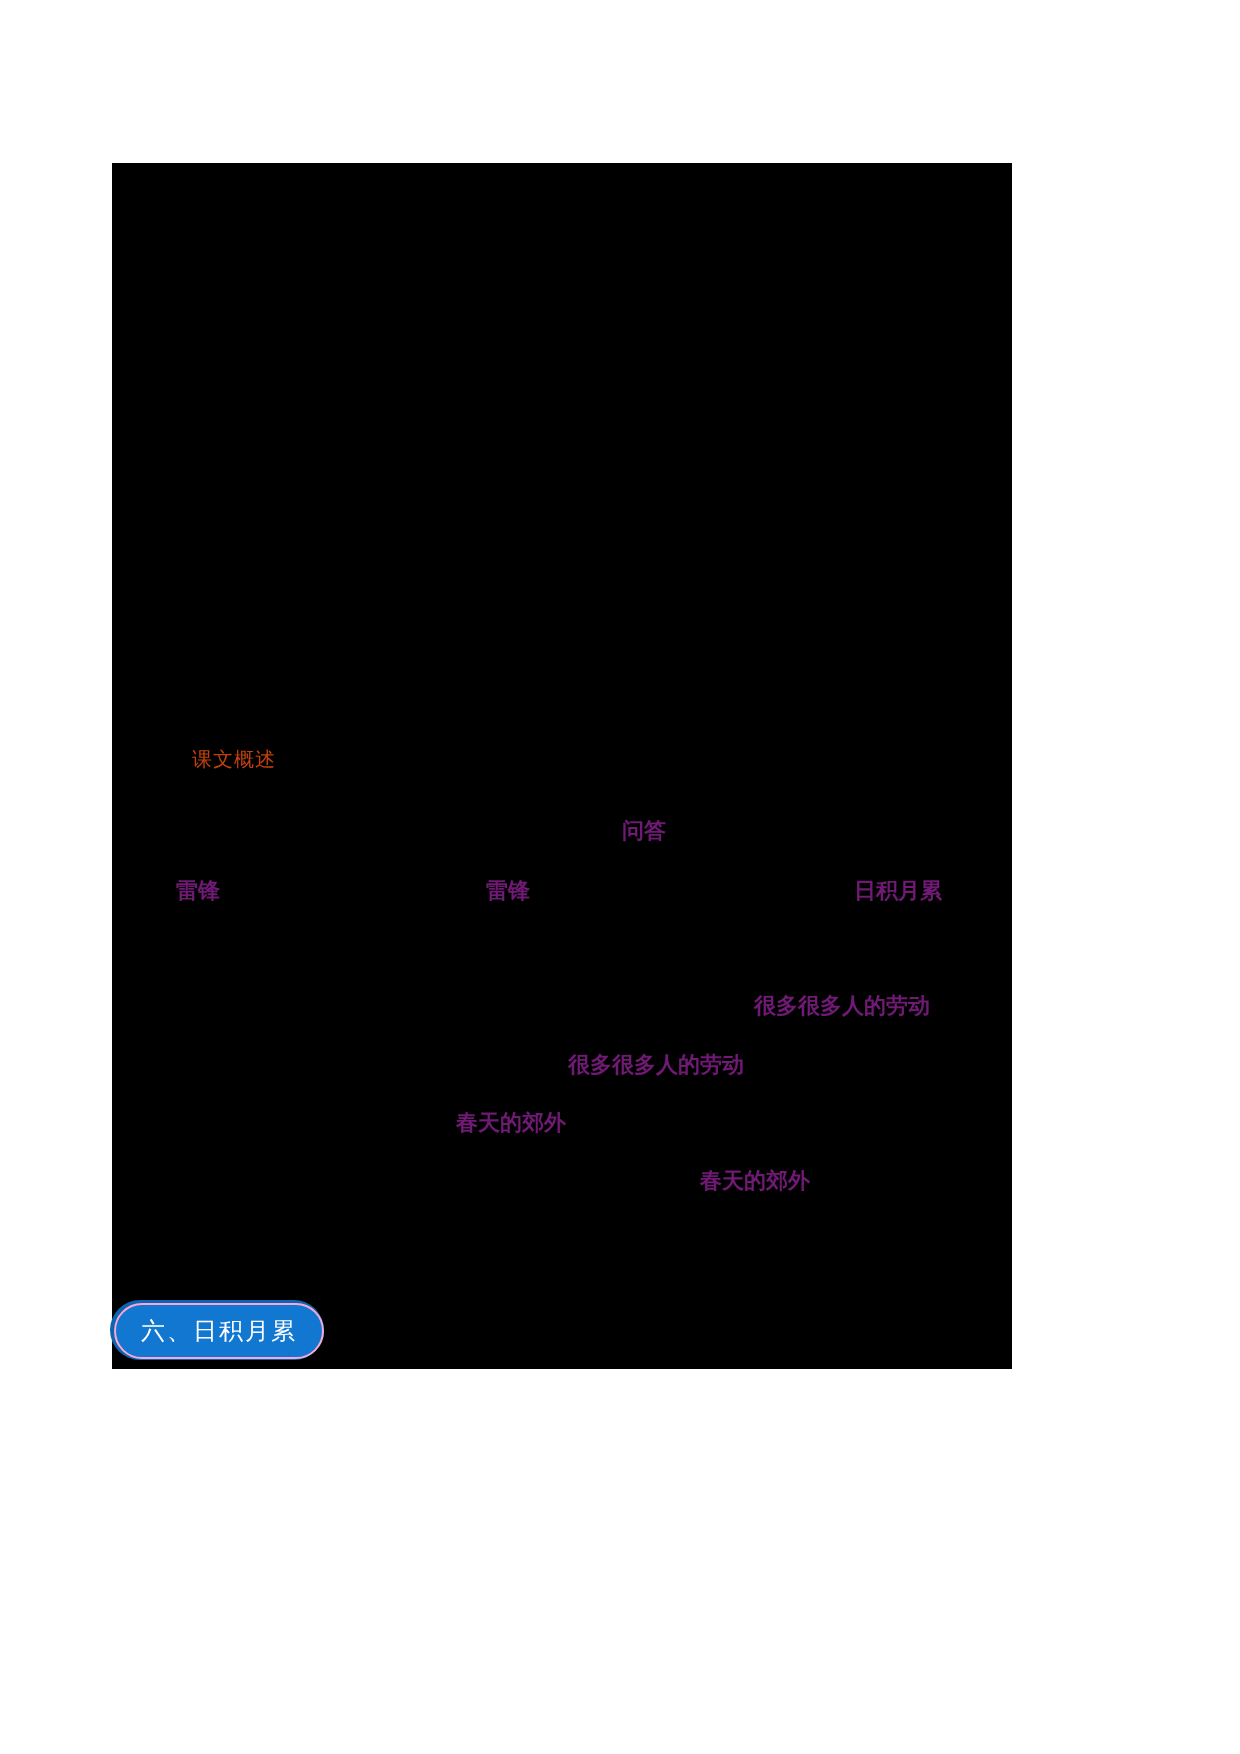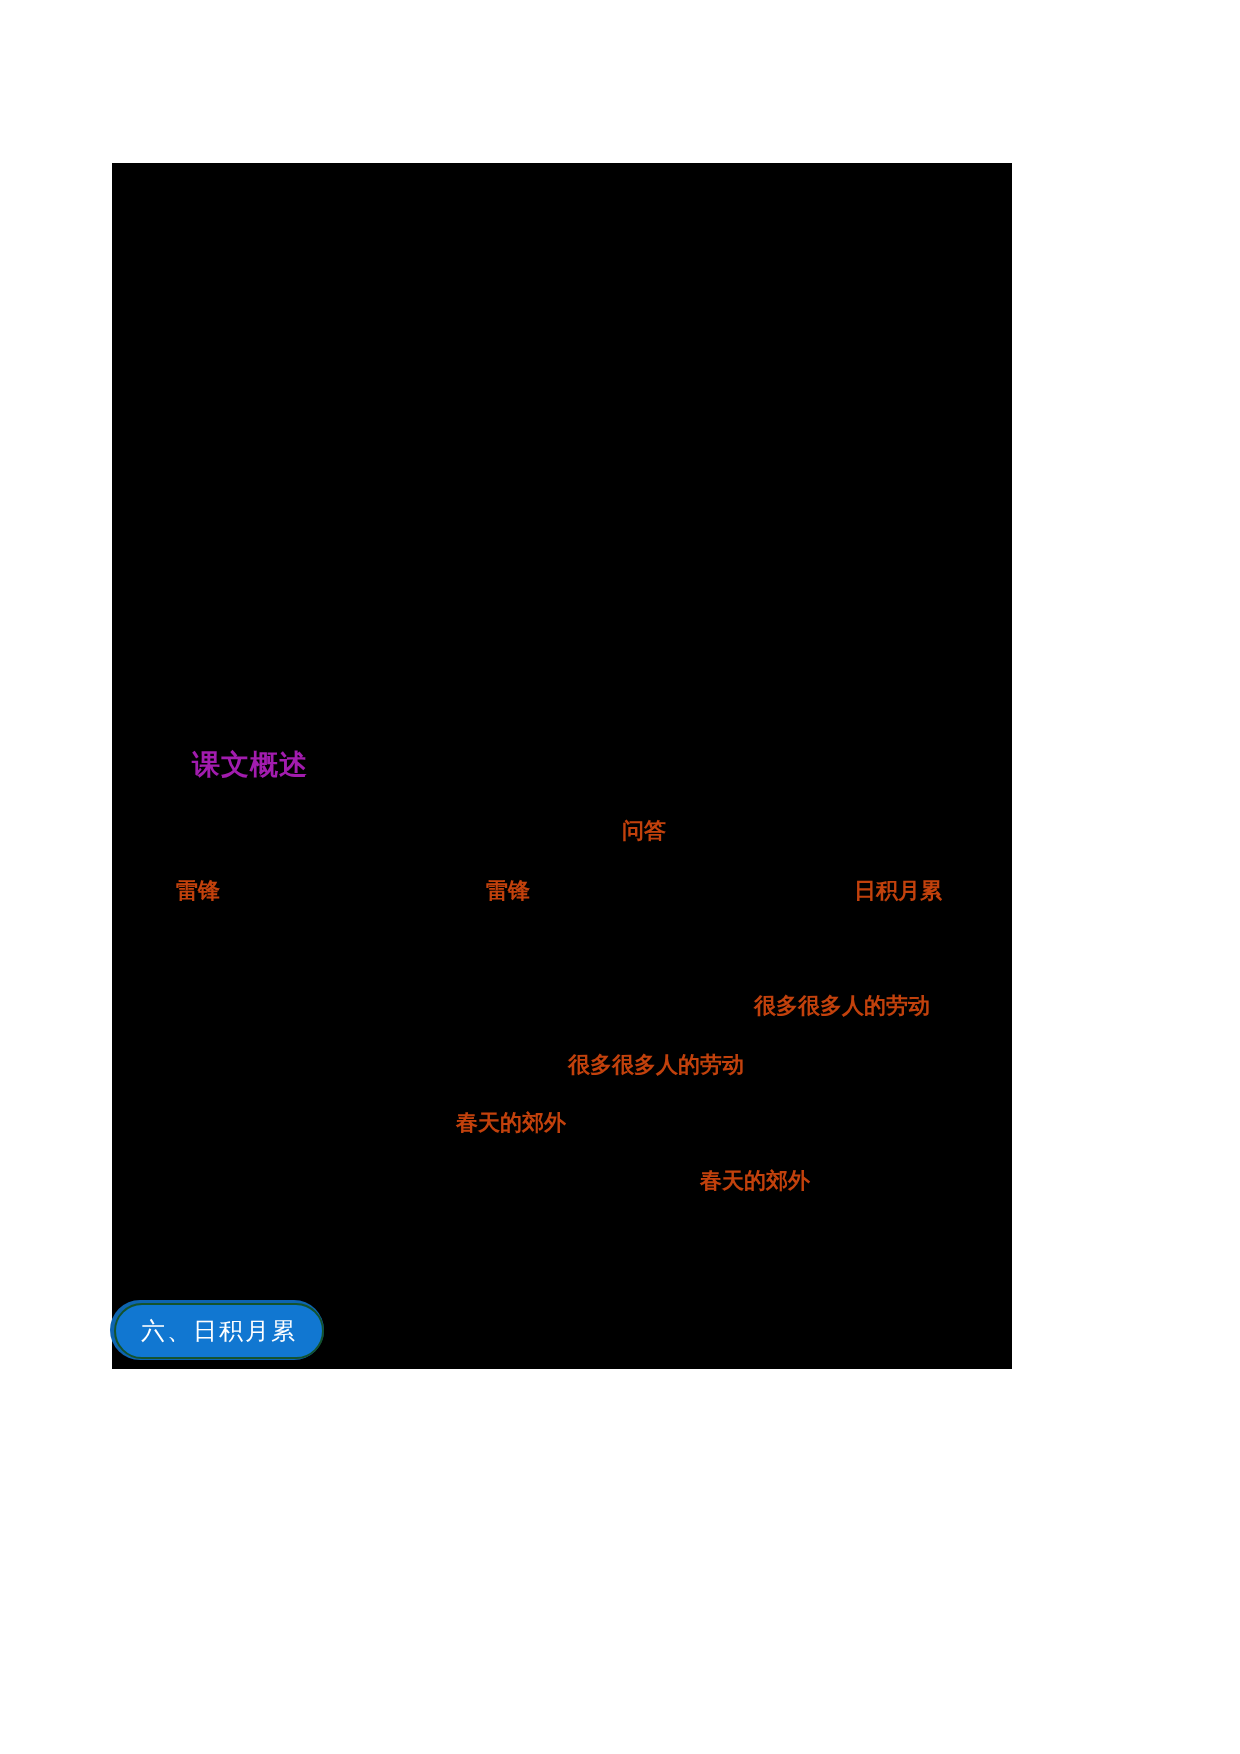--- a/index.html
+++ b/index.html
@@ -30,47 +30,47 @@
     left: 112px;
     top: 163px;
     width: 900px;
     height: 1206px;
     background: #000000;
   }
 
   
   .section-heading {
     position: absolute;
-    color: #a21caf;
+    color: #c2410c;
     font-family: "DejaVu Serif", serif;
-    font-weight: bold;
-    font-size: 28px;
+    font-weight: normal;
+    font-size: 20px;
     letter-spacing: 1px;
     white-space: nowrap;
   }
 
   
   .red-label {
     position: absolute;
-    color: #c2410c;
+    color: #701a75;
     font-family: "DejaVu Serif", serif;
     font-weight: bold;
     font-size: 22px;
     white-space: nowrap;
   }
 
   
   .pill {
     position: absolute;
     left: 114px;
     top: 1303px;
     width: 210px;
     height: 56px;
     background: #1177d1;
-    border: 2px solid #14532d;
+    border: 2px solid #f9a8d4;
     border-radius: 28px;
     color: #ffffff;
     font-family: "DejaVu Sans", sans-serif;
     font-size: 24px;
     letter-spacing: 2px;
     display: flex;
     align-items: center;
     justify-content: center;
     box-sizing: border-box;
   }

